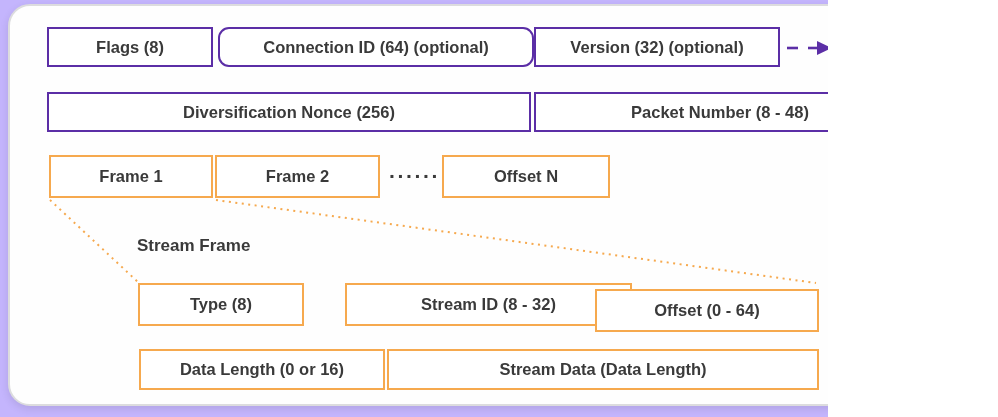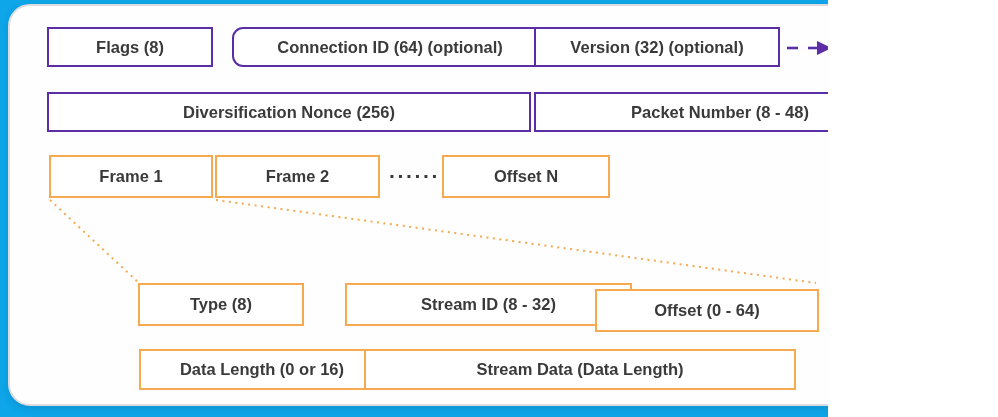--- a/index.html
+++ b/index.html
@@ -1,20 +1,20 @@
 <!DOCTYPE html>
 <html><head>
 <meta charset="utf-8">
 <style>
   html, body { margin: 0; padding: 0; background: #ffffff; }
   .stage {
     position: relative;
     width: 828px;
     height: 417px;
-    background: #0ea5e9;
+    background: #c4b5fd;
     overflow: hidden;
     font-family: "Liberation Sans", "DejaVu Sans", sans-serif;
   }
   .card {
     position: absolute;
     left: 8px; top: 4px;
     width: 980px; height: 402px;
     background: #fefefe;
     border: 2px solid #dcdcde;
     border-radius: 22px;
@@ -82,29 +82,30 @@
       </g>
       <g class="arrow" transform="translate(918,114)">
         <line x1="0" y1="0" x2="11" y2="0" stroke="#5B2EA6"></line>
         <line x1="21" y1="0" x2="32" y2="0" stroke="#5B2EA6"></line>
         <polygon points="30,-7 45,0 30,7" fill="#5B2EA6"></polygon>
       </g>
     </svg>
 
   <div id="boxes">
       <div class="box" style="left: 47px; top: 27px; width: 166px; height: 40px; border-color: rgb(91, 46, 166);">Flags (8)</div>
-      <div class="box" style="left: 232px; top: 27px; width: 316px; height: 40px; border-color: rgb(91, 46, 166); border-radius: 11px;">Connection ID (64) (optional)</div>
+      <div class="box" style="left: 218px; top: 27px; width: 316px; height: 40px; border-color: rgb(91, 46, 166); border-radius: 11px;">Connection ID (64) (optional)</div>
       <div class="box" style="left: 534px; top: 27px; width: 246px; height: 40px; border-color: rgb(91, 46, 166);">Version (32) (optional)</div>
       <div class="box" style="left: 47px; top: 92px; width: 484px; height: 40px; border-color: rgb(91, 46, 166);">Diversification Nonce (256)</div>
       <div class="box" style="left: 534px; top: 92px; width: 372px; height: 40px; border-color: rgb(91, 46, 166);">Packet Number (8 - 48)</div>
       <div class="box" style="left: 49px; top: 155px; width: 164px; height: 43px; border-color: rgb(246, 169, 78);">Frame 1</div>
       <div class="box" style="left: 215px; top: 155px; width: 165px; height: 43px; border-color: rgb(246, 169, 78);">Frame 2</div>
       <div class="box" style="left: 442px; top: 155px; width: 168px; height: 43px; border-color: rgb(246, 169, 78);">Offset N</div>
       <div class="box" style="left: 138px; top: 283px; width: 166px; height: 43px; border-color: rgb(246, 169, 78);">Type (8)</div>
       <div class="box" style="left: 306px; top: 283px; width: 287px; height: 43px; border-color: rgb(246, 169, 78); margin-left: 39px;">Stream ID (8 - 32)</div>
       <div class="box" style="left: 595px; top: 289px; width: 224px; height: 43px; border-color: rgb(246, 169, 78);">Offset (0 - 64)</div>
       <div class="box" style="left: 139px; top: 349px; width: 246px; height: 41px; border-color: rgb(246, 169, 78); text-align: right;">Data Length (0 or 16)</div>
-      <div class="box" style="left: 364px; top: 349px; width: 432px; height: 41px; border-color: rgb(246, 169, 78);">Stream Data (Data Length)</div>
+      <div class="box" style="left: 387px; top: 349px; width: 432px; height: 41px; border-color: rgb(246, 169, 78);">Stream Data (Data Length)</div>
     </div>
 
   <div class="frames-ellipsis">······</div>
 
+  <div class="stream-frame-label">Stream Frame</div>
 </div>
 
 </body></html>

